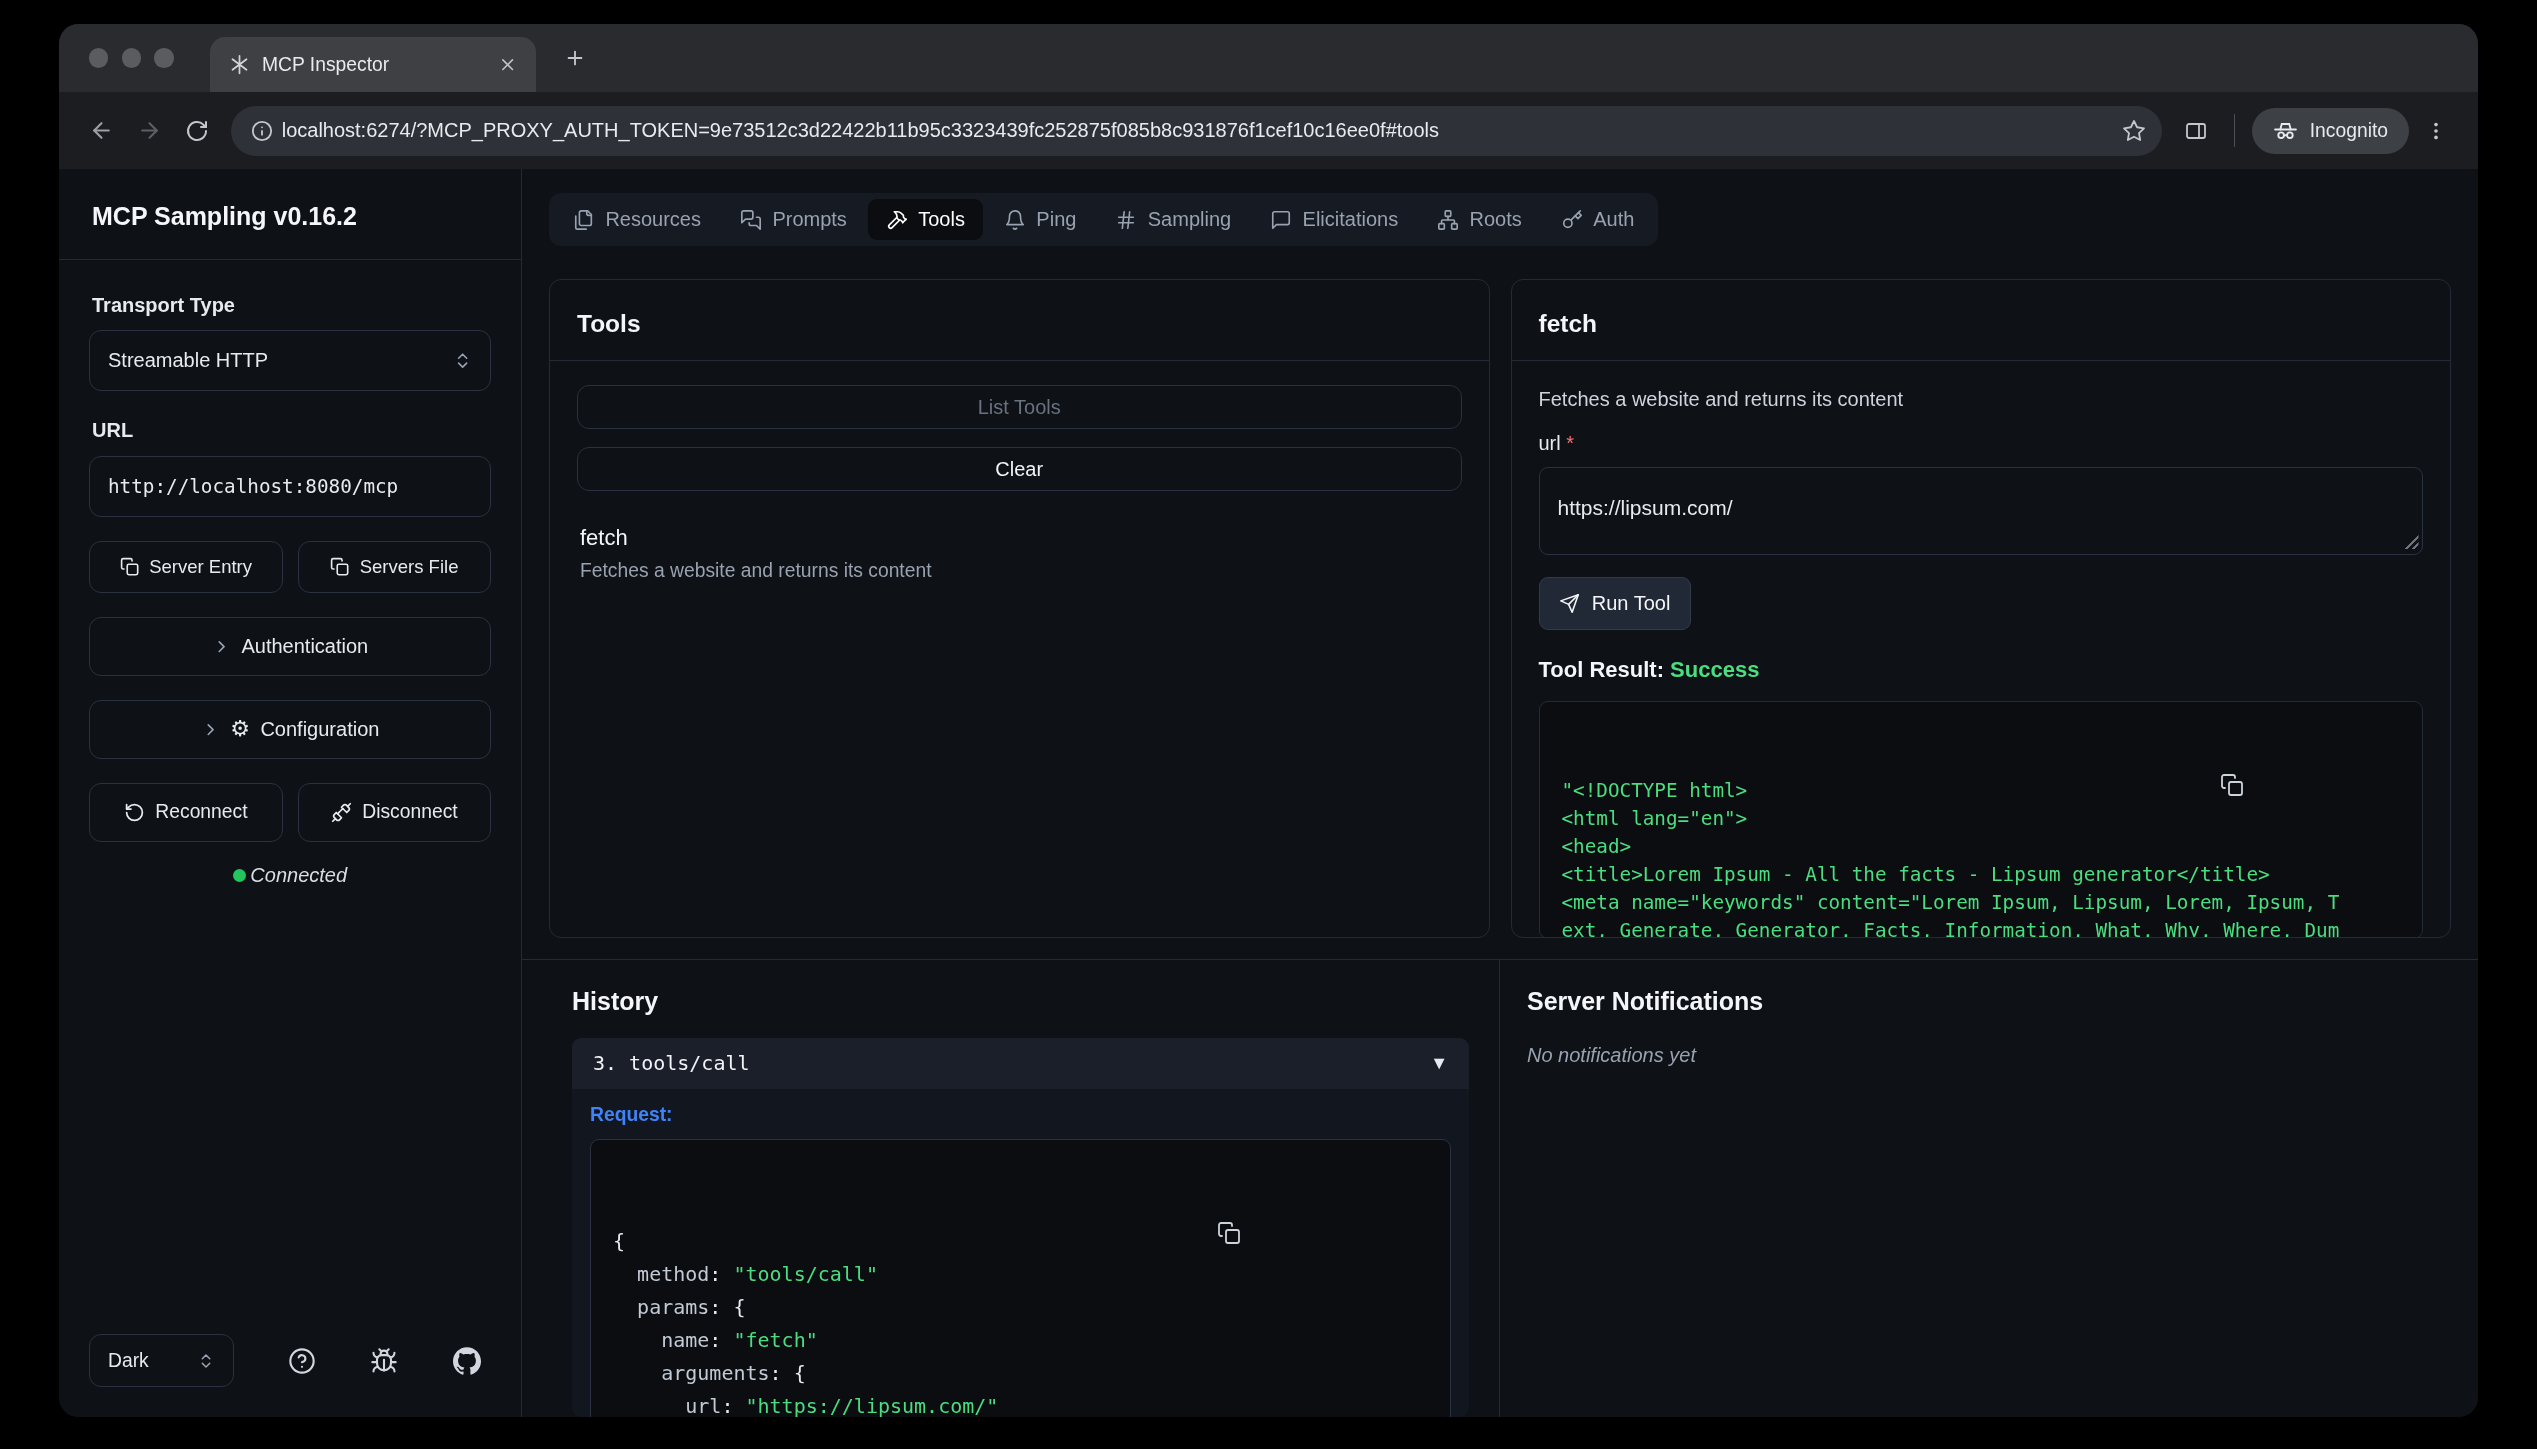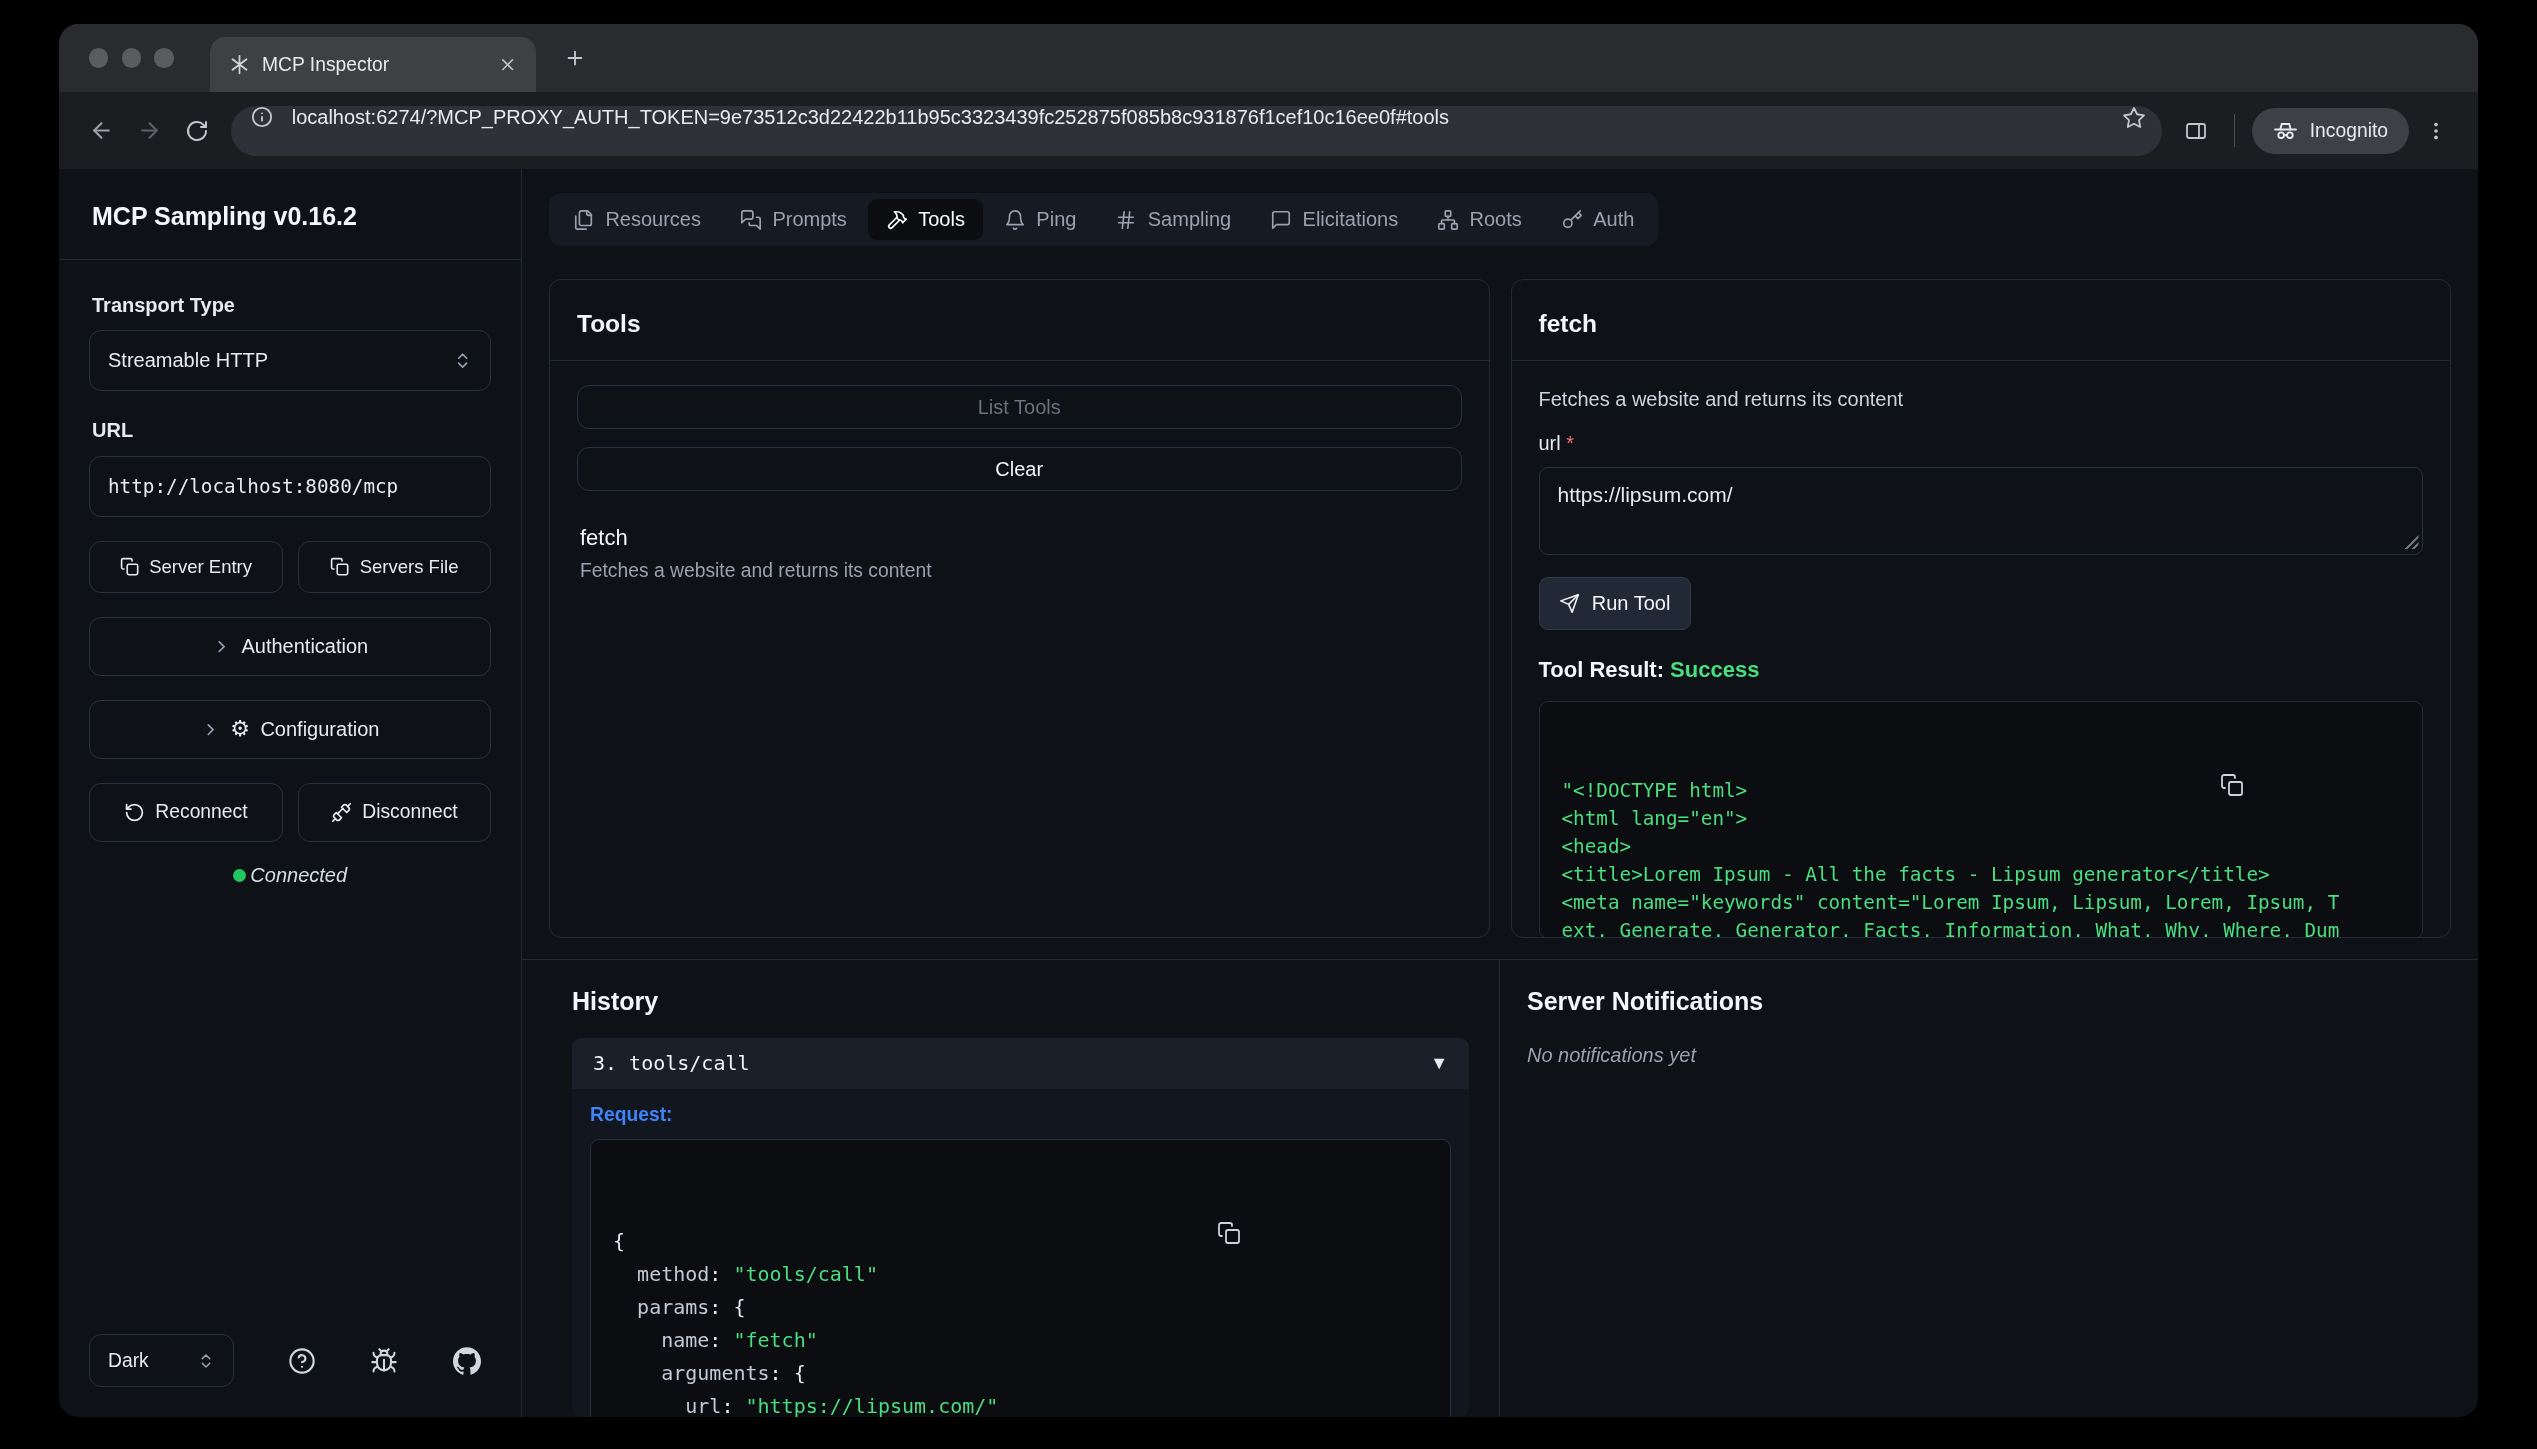--- a/index.html
+++ b/index.html
@@ -19,22 +19,22 @@
   .light { width: 19.3px; height: 19.3px; border-radius: 50%; background: #5b5c60; }
   .tab { align-self: flex-end; height: 55px; width: 326px; background: #3e4044; border-radius: 15px 15px 0 0;
     display: flex; align-items: center; gap: 12px; padding: 0 12px 0 19.3px; color: #e8eaed; }
   .tab-title { font-size: 19.3px; flex: 1; white-space: nowrap; overflow: hidden; }
   .tab-close { color: #bdc1c6; width: 33px; height: 33px; display: grid; place-items: center; border-radius: 50%; }
   .newtab { margin-left: 18px; color: #c6cacf; width: 42px; height: 42px; display: grid; place-items: center; border-radius: 50%; }
 
   .toolbar { height: 77px; background: #1b1d21; display: flex; align-items: center; padding: 0 21px; gap: 6px; flex: none; }
   .navbtn { width: 42px; height: 42px; display: grid; place-items: center; border-radius: 50%; flex: none; }
   .c-back { color: #9aa0a6; } .c-fwd { color: #5c6066; } .c-reload { color: #c3c7cc; }
-  .urlbar { flex: 1; height: 50px; background: #2e3138; border-radius: 25px; display: flex; 
-    padding: 0 16.3px 0 19.3px; gap: 19px; margin: 0 7.4px; min-width: 0; }
+  .urlbar { flex: 1; height: 50px; background: #2e3138; border-radius: 25px; display: flex; align-items: center;
+    padding: 0 16.3px 0 19.3px; gap: 9px; margin: 0 7.4px; min-width: 0; }
   .url-text { flex: 1; font-size: 20px; color: #e8eaed; white-space: nowrap; overflow: hidden; }
   .info-ic, .star-ic { color: #c3c7cc; flex: none; }
   .tool-ic { color: #c3c7cc; width: 42px; height: 42px; display: grid; place-items: center; flex: none; }
   .chrome-div { width: 1.5px; height: 33px; background: #4c4f55; margin: 0 10.4px; flex: none; }
   .incog { height: 46px; border-radius: 24px; background: #3d4045; display: flex; align-items: center; gap: 12px;
     padding: 0 21px; color: #e8eaed; font-size: 19.3px; flex: none; }
 
   
   .app { flex: 1; display: flex; background: #0e1116; overflow: hidden; min-height: 0; }
 
@@ -78,21 +78,21 @@
   .fullbtn.muted { color: #69727f; }
   .tool-item { padding: 16.3px 3px; cursor: pointer; }
   .tool-name { font-size: 22px; color: #f4f6f9; }
   .tool-desc { font-size: 19.3px; color: #99a2b0; margin-top: 9px; }
 
   .fetch-desc { font-size: 20px; color: #cdd4dd; margin: 3px 0 21px; }
   .fld { font-size: 20px; color: #e7eaef; }
   .req-star { color: #f87171; }
   .ta-wrap { position: relative; margin-top: 12px; }
   .ta { width: 100%; height: 88px; background: transparent; border: 1.5px solid #2a3140; border-radius: 9px;
-    padding: 15px 18px; font-size: 21px; color: #e7eaef; font-family: inherit; resize: none; outline: none; display: block; }
+    padding: 28px 18px; font-size: 21px; color: #e7eaef; font-family: inherit; resize: none; outline: none; display: block; }
   .ta-handle { position: absolute; right: 4.5px; bottom: 6px; width: 16.3px; height: 16.3px;
     clip-path: polygon(100% 0, 100% 100%, 0 100%);
     background: repeating-linear-gradient(-45deg, transparent 0 3px, #6b7480 3px 5.2px); }
   .runbtn { margin-top: 22px; align-self: flex-start; height: 53px; border: 1.5px solid #333b4a; border-radius: 9px;
     background: #222936; color: #f4f6f9; font-size: 20px; display: flex; align-items: center; gap: 12px;
     padding: 0 19.3px; font-family: inherit; cursor: pointer; flex: none; }
   .result-head { margin-top: 27px; font-size: 22px; font-weight: 700; color: #f4f6f9; flex: none; }
   .success { color: #4ade80; }
   .codeblock { position: relative; margin-top: 18px; margin-bottom: -1.5px; flex: 1; min-height: 0;
     border: 1.5px solid #252b36; border-radius: 9px; background: #0b0d11; padding: 19.3px 22px;

